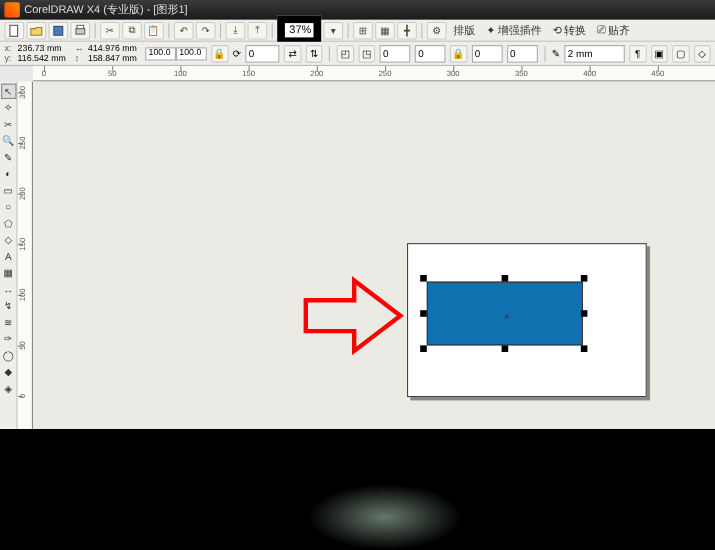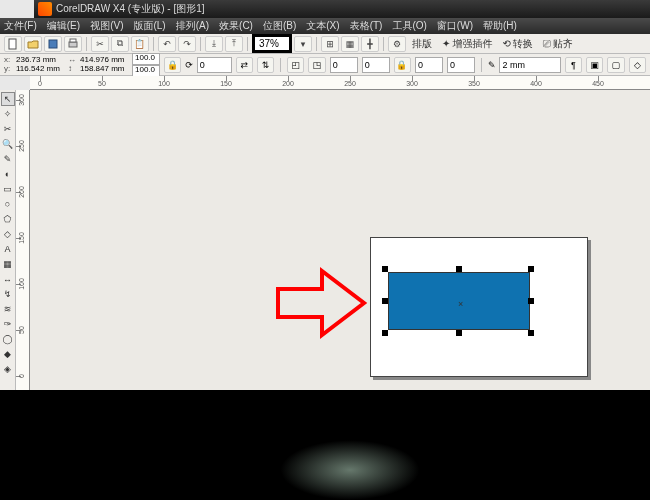--- a/index.html
+++ b/index.html
@@ -1,33 +1,33 @@
 <!DOCTYPE html>
 <html><head>
 <meta charset="utf-8">
 <style>
   * { box-sizing: border-box; margin: 0; padding: 0; }
   body { font-family: "Microsoft YaHei", sans-serif; font-size: 10px; background: #000; width: 650px; height: 500px; overflow: hidden; }
   .window { width: 650px; height: 390px; background: #e8e8e8; display: flex; flex-direction: column; }
-  .titlebar { height: 18px; background: linear-gradient(#3a3a3a,#1a1a1a); color: #ddd; display: flex; align-items: center; padding: 0 4px; font-size: 10px; margin-left: 34px; }
+  .titlebar { height: 18px; background: linear-gradient(#3a3a3a,#1a1a1a); color: #ddd; display: flex; align-items: center; padding: 0 4px; font-size: 10px; }
   .titlebar .icon { width: 14px; height: 14px; background: linear-gradient(45deg,#ff4500,#ff8c00); border-radius: 2px; margin-right: 4px; }
   .menubar { height: 16px; background: linear-gradient(#4a4a4a,#2a2a2a); display: flex; align-items: center; padding: 0 4px; }
   .menubar span { color: #ddd; font-size: 10px; margin-right: 10px; cursor: default; }
   .toolbar { height: 20px; background: #efede9; border-bottom: 1px solid #bbb; display: flex; align-items: center; padding: 0 4px; gap: 2px; }
   .tbtn { width: 18px; height: 16px; background: #f5f5f0; border: 1px solid #ccc; border-radius: 2px; display: flex; align-items: center; justify-content: center; font-size: 9px; color: #444; }
   .tbtn svg { width: 12px; height: 12px; }
   .sep { width: 1px; height: 14px; background: #bbb; margin: 0 2px; }
-  .zoom-val { font-size: 10px; padding: 1px 4px; border: 3px solid #000000; background: #fff; width: 40px; }
+  .zoom-val { font-size: 10px; padding: 1px 4px; border: 7px solid #000000; background: #fff; width: 40px; }
   .txtbtn { font-size: 10px; padding: 0 4px; color: #333; display: flex; align-items: center; gap: 2px; }
   .propbar { height: 22px; background: #efede9; border-bottom: 1px solid #bbb; display: flex; align-items: center; padding: 0 4px; gap: 4px; font-size: 9px; }
   .coord-block { display: flex; flex-direction: column; font-size: 8px; line-height: 1.1; }
   .coord-row { display: flex; gap: 2px; }
   .coord-label { width: 10px; color: #555; }
   .coord-val { width: 48px; }
-  .spin-block { display: flex; flex-direction: column; font-size: 8px; line-height: 1.1; }
+  .spin-block { display: flex; flex-direction: row; font-size: 8px; line-height: 1.1; }
   .spin { display: flex; align-items: center; border: 1px solid #aaa; background: #fff; height: 12px; padding: 0 2px; min-width: 28px; }
   .pbtn { width: 18px; height: 16px; background: #f5f5f0; border: 1px solid #ccc; border-radius: 2px; display: flex; align-items: center; justify-content: center; font-size: 9px; }
   .ruler-h { height: 14px; background: #fcfbf7; border-bottom: 1px solid #888; margin-left: 30px; position: relative; overflow: hidden; font-size: 7px; color: #555; }
   .ruler-h .tick { position: absolute; top: 0; border-left: 1px solid #888; height: 5px; }
   .ruler-h .num { position: absolute; top: 4px; transform: translateX(-50%); }
   .workrow { flex: 1; display: flex; overflow: hidden; }
   .toolbox { width: 16px; background: #efede9; border-right: 1px solid #bbb; display: flex; flex-direction: column; align-items: center; padding-top: 2px; gap: 1px; }
   .tool { width: 14px; height: 14px; border: 1px solid transparent; display: flex; align-items: center; justify-content: center; font-size: 9px; color: #333; }
   .tool.active { border: 1px solid #888; background: #ddd; }
   .ruler-v { width: 14px; background: #fcfbf7; border-right: 1px solid #888; position: relative; overflow: hidden; font-size: 7px; color: #555; }
@@ -49,34 +49,20 @@
 </head>
 <body>
 
 <div class="window">
 
   <div class="titlebar">
     <div class="icon"></div>
     <span>CorelDRAW X4 (专业版) - [图形1]</span>
   </div>
 
-  <div class="menubar">
-    <span>文件(F)</span>
-    <span>编辑(E)</span>
-    <span>视图(V)</span>
-    <span>版面(L)</span>
-    <span>排列(A)</span>
-    <span>效果(C)</span>
-    <span>位图(B)</span>
-    <span>文本(X)</span>
-    <span>表格(T)</span>
-    <span>工具(O)</span>
-    <span>窗口(W)</span>
-    <span>帮助(H)</span>
-  </div>
 
   <div class="toolbar">
     <div class="tbtn">
         <svg viewBox="0 0 12 12">
           <rect x="2" y="1" width="7" height="10" fill="#fff" stroke="#555"></rect>
         </svg>
       </div>
     <div class="tbtn">
         <svg viewBox="0 0 12 12">
           <path d="M1 4h4l1-1h5v7H1z" fill="#f2d06b" stroke="#a07c2c"></path>

